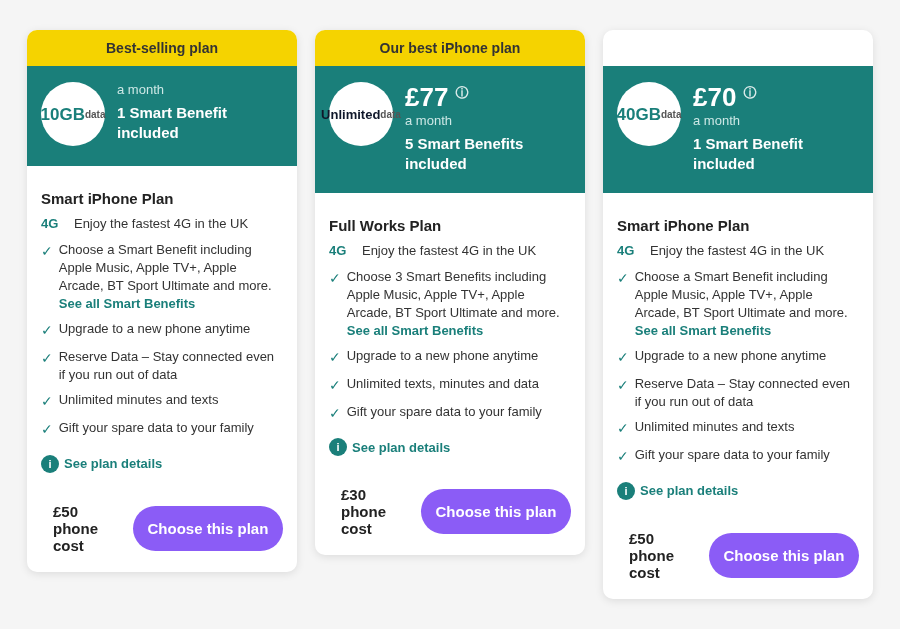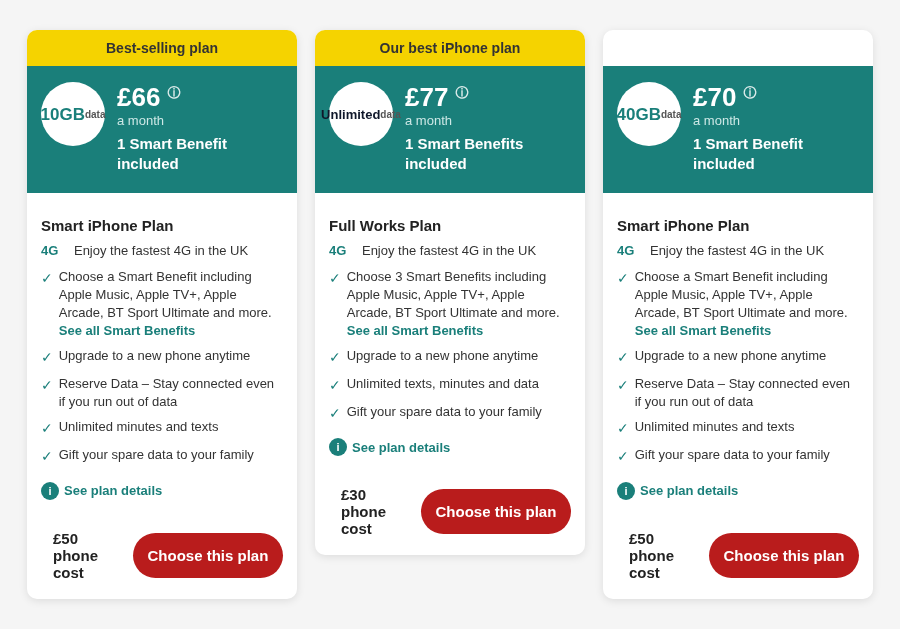--- a/index.html
+++ b/index.html
@@ -172,21 +172,21 @@
       flex-direction: row;
       align-items: center;
       gap: 12px;
     }
     .phone-cost {
       font-size: 15px;
       font-weight: bold;
       color: #222;
     }
     .choose-btn {
-      background: #b91c1c;
+      background: #8b5cf6;
       color: #fff;
       border: none;
       border-radius: 30px;
       padding: 14px 0;
       width: 100%;
       font-size: 15px;
       font-weight: bold;
       cursor: pointer;
       text-align: center;
     }
@@ -201,21 +201,20 @@
 
 <div class="plans-container">
 <div class="plan-card">
       <div class="plan-banner banner-yellow">Best-selling plan</div>
       <div class="plan-header">
         <div class="data-circle">
           <span class="data-amount">10GB</span>
           <span class="data-sub">data</span>
         </div>
         <div class="plan-price-info">
-          <div class="plan-price">£66 <span class="info-icon">ⓘ</span></div>
           <div class="plan-per-month">a month</div>
           <div class="plan-benefit">1 Smart Benefit included</div>
         </div>
       </div>
       <div class="plan-body">
         <div class="plan-name">Smart iPhone Plan</div>
         <div class="feature-item"><span class="four-g">4G</span>&nbsp;<span class="feature-text">Enjoy the fastest 4G in the UK</span></div>
         <div class="feature-item">
           <span class="check">✓</span>
           <span class="feature-text">Choose a Smart Benefit including Apple Music, Apple TV+, Apple Arcade, BT Sport Ultimate and more. <a href="#" class="see-link">See all Smart Benefits</a></span>
@@ -250,21 +249,21 @@
     <div class="plan-card">
       <div class="plan-banner banner-yellow">Our best iPhone plan</div>
       <div class="plan-header">
         <div class="data-circle">
           <span class="data-amount" style="font-size:13px;color:#0f172a;font-weight:bold;">Unlimited</span>
           <span class="data-sub" style="color:#555;font-size:10px;">data</span>
         </div>
         <div class="plan-price-info">
           <div class="plan-price">£77 <span class="info-icon">ⓘ</span></div>
           <div class="plan-per-month">a month</div>
-          <div class="plan-benefit">1 Smart Benefits included</div>
+          <div class="plan-benefit">5 Smart Benefits included</div>
         </div>
       </div>
       <div class="plan-body">
         <div class="plan-name">Full Works Plan</div>
         <div class="feature-item"><span class="four-g">4G</span>&nbsp;<span class="feature-text">Enjoy the fastest 4G in the UK</span></div>
         <div class="feature-item">
           <span class="check">✓</span>
           <span class="feature-text">Choose 3 Smart Benefits including Apple Music, Apple TV+, Apple Arcade, BT Sport Ultimate and more. <a href="#" class="see-link">See all Smart Benefits</a></span>
         </div>
         <div class="feature-item">

